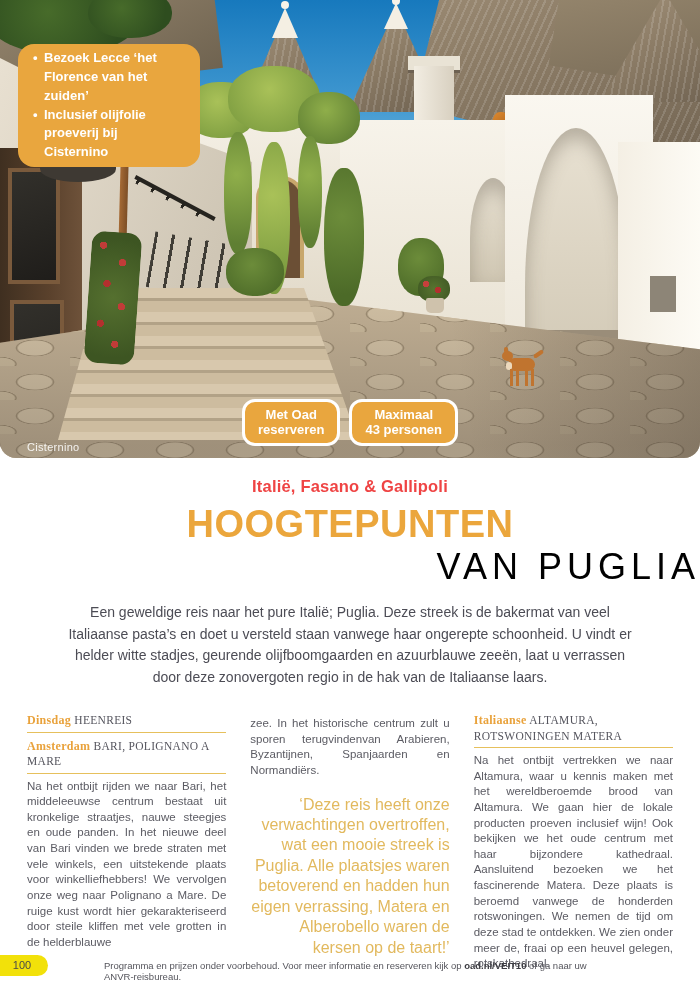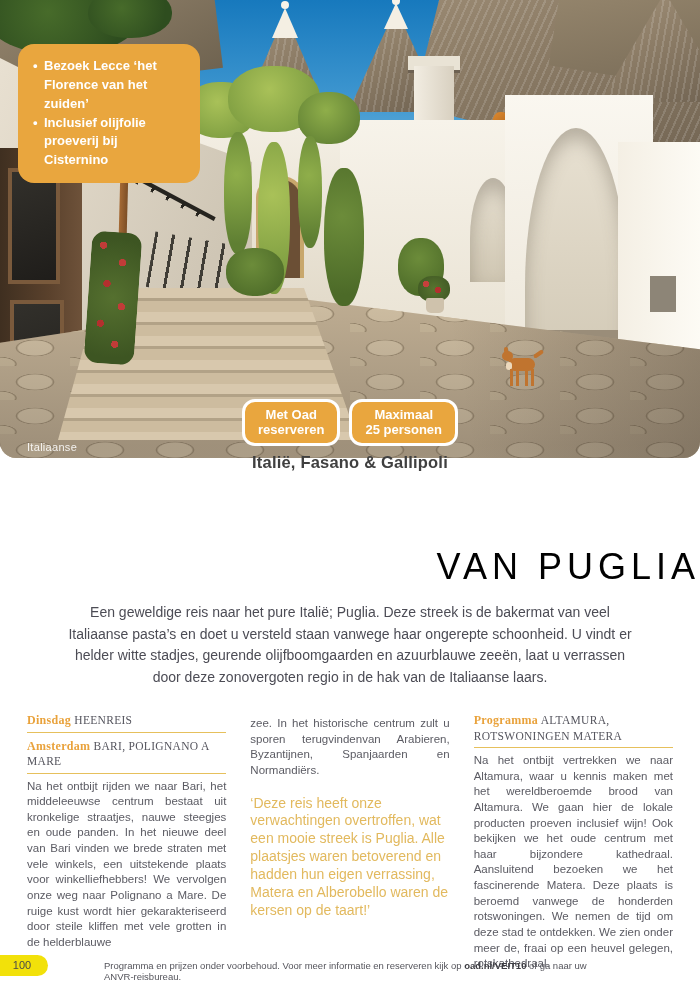--- a/index.html
+++ b/index.html
@@ -59,45 +59,45 @@
      radial-gradient(circle at 50% 50%,#55702f,#3d5522 85%);}
   .storefront{left:0;top:148px;width:82px;height:300px;background:linear-gradient(90deg,#3f2f20,#5a412c 60%,#6e523a);}
   .storewin{background:linear-gradient(160deg,#32302b,#1f1d1a);border:4px solid #7a5a3c;}
   .awning{left:40px;top:156px;width:76px;height:26px;border-radius:0 0 70% 70%;background:#3e3933;}
   .drainpipe{left:118px;top:86px;width:8px;height:352px;background:linear-gradient(90deg,#a56a35,#7c4e26);transform:rotate(1.5deg);}
   .railing{background:repeating-linear-gradient(90deg,#26241f 0 3px,rgba(0,0,0,0) 3px 17px);}
   .doorway{border-radius:22px 22px 0 0;}
   .dogpart{background:#c0742f;}
   .caption{left:27px;bottom:5px;color:rgba(255,255,255,.88);font-size:11px;letter-spacing:.3px;}
   
-  .hl-badge{left:18px;top:44px;width:152px;padding:13px 15px;border-radius:16px;background:#E9A63E;
+  .hl-badge{left:18px;top:44px;width:152px;padding:5px 15px;border-radius:16px;background:#E9A63E;
     color:#fff;font-size:13px;line-height:1.45;font-weight:600;}
   .hl-item{position:relative;display:block;padding-left:11px;}
   .hl-item::before{content:"\2022";position:absolute;left:0;top:0;}
   .pillrow{left:0;bottom:12px;width:700px;display:flex;justify-content:center;gap:9px;}
   .pill{position:static;background:#E9A63E;border:3px solid #fff;border-radius:13px;color:#fff;
     font-weight:bold;font-size:13px;line-height:1.2;text-align:center;padding:5px 13px;}
   .pill span{position:static;display:block;}
   
-  .subtitle{position:absolute;left:0;top:453px;width:700px;text-align:center;
-    color:#404040;font-size:16.5px;font-weight:600;letter-spacing:.2px;}
+  .subtitle{position:absolute;left:0;top:477px;width:700px;text-align:center;
+    color:#ef4444;font-size:16.5px;font-weight:600;letter-spacing:.2px;}
   .title1{position:absolute;left:0;top:503px;width:700px;text-align:center;
     color:#EBA63C;font-size:38px;font-weight:800;letter-spacing:.5px;}
   .title2{position:absolute;left:0;top:546px;width:700px;text-align:right;
     color:#000000;font-size:36px;font-weight:400;letter-spacing:5px;}
   .intro{position:absolute;left:60px;top:602px;width:580px;text-align:center;
     color:#4c4c55;font-size:14px;line-height:1.55;}
   .columns{position:absolute;left:27px;top:712px;width:646px;display:grid;
     grid-template-columns:1fr 1fr 1fr;column-gap:24px;}
   .dayhead{border-bottom:1.5px solid #E6C05C;padding-bottom:3px;margin-bottom:5px;
     font-size:11.5px;letter-spacing:.3px;line-height:1.35;font-family:Liberation Serif, serif;}
   .dayname{color:#E9A23B;font-weight:bold;font-size:12px;}
   .daytitle{color:#55555e;}
   .bodytext{color:#5b5b63;font-size:11.5px;line-height:1.36;text-align:justify;margin:4px 0 16px 0;}
-  .quote{margin-top:16px;color:#E2B95E;font-size:14px;line-height:1.28;text-align:left;font-weight:500;}
+  .quote{margin-top:16px;color:#E2B95E;font-size:16px;line-height:1.28;text-align:right;font-weight:500;}
   
   .footer{position:absolute;left:0;top:955px;width:607px;height:24px;}
   .pagenum{position:absolute;left:-18px;top:0;width:66px;height:21px;border-radius:11px;
     background:#F2E10A;color:#4a4a4a;font-size:11px;line-height:21px;text-align:center;padding-left:14px;box-sizing:border-box;}
   .foottext{position:absolute;left:88px;top:5px;font-size:9.5px;color:#55555c;padding-left:16px;}
   .foottext b{color:#3c3c42;}
 </style>
 </head>
 <body>
 
@@ -180,27 +180,28 @@
       <span class="hl-item">Bezoek Lecce ‘het Florence van het zuiden’</span>
       <span class="hl-item">Inclusief olijfolie proeverij bij Cisternino</span>
     </div>
     <div class="pillrow">
       <div class="pill">
         <span>Met Oad</span>
         <span>reserveren</span>
       </div>
       <div class="pill">
         <span>Maximaal</span>
-        <span>25 personen</span>
-      </div>
-    </div>
-    <div class="caption">Italiaanse</div>
+        <span>43 personen</span>
+      </div>
+    </div>
+    <div class="caption">Cisternino</div>
   </div>
 
   <div class="subtitle">Italië, Fasano &amp; Gallipoli</div>
+  <div class="title1">HOOGTEPUNTEN</div>
   <div class="title2">VAN PUGLIA</div>
   <div class="intro">Een geweldige reis naar het pure Italië; Puglia. Deze streek is de bakermat van veel Italiaanse pasta’s en doet u versteld staan vanwege haar ongerepte schoonheid. U vindt er helder witte stadjes, geurende olijfboomgaarden en azuurblauwe zeeën, laat u verrassen door deze zonovergoten regio in de hak van de Italiaanse laars.</div>
 
   <div class="columns">
     <div>
       <div class="dayhead">
         <span class="dayname">Dinsdag</span>
         <span class="daytitle">HEENREIS</span>
       </div>
       <div class="dayhead">
@@ -208,21 +209,21 @@
         <span class="daytitle">BARI, POLIGNANO A MARE</span>
       </div>
       <p class="bodytext">Na het ontbijt rijden we naar Bari, het middeleeuwse centrum bestaat uit kronkelige straatjes, nauwe steegjes en oude panden. In het nieuwe deel van Bari vinden we brede straten met vele winkels, een uitstekende plaats voor winkelliefhebbers! We vervolgen onze weg naar Polignano a Mare. De ruige kust wordt hier gekarakteriseerd door steile kliffen met vele grotten in de helderblauwe</p>
     </div>
     <div>
       <p class="bodytext">zee. In het historische centrum zult u sporen terugvindenvan Arabieren, Byzantijnen, Spanjaarden en Normandiërs.</p>
       <div class="quote">‘Deze reis heeft onze verwachtingen overtroffen, wat een mooie streek is Puglia. Alle plaatsjes waren betoverend en hadden hun eigen verrassing, Matera en Alberobello waren de kersen op de taart!’</div>
     </div>
     <div>
       <div class="dayhead">
-        <span class="dayname">Programma</span>
+        <span class="dayname">Italiaanse</span>
         <span class="daytitle">ALTAMURA, ROTSWONINGEN MATERA</span>
       </div>
       <p class="bodytext">Na het ontbijt vertrekken we naar Altamura, waar u kennis maken met het wereldberoemde brood van Altamura. We gaan hier de lokale producten proeven inclusief wijn! Ook bekijken we het oude centrum met haar bijzondere kathedraal. Aansluitend bezoeken we het fascinerende Matera. Deze plaats is beroemd vanwege de honderden rotswoningen. We nemen de tijd om deze stad te ontdekken. We zien onder meer de, fraai op een heuvel gelegen, rotskathedraal.</p>
     </div>
   </div>
 
   <div class="footer">
     <div class="pagenum">100</div>
     <div class="foottext">
       <span>Programma en prijzen onder voorbehoud. Voor meer informatie en reserveren kijk op </span><b>oad.nl/VEIT10</b><span> of ga naar uw ANVR-reisbureau.</span>

